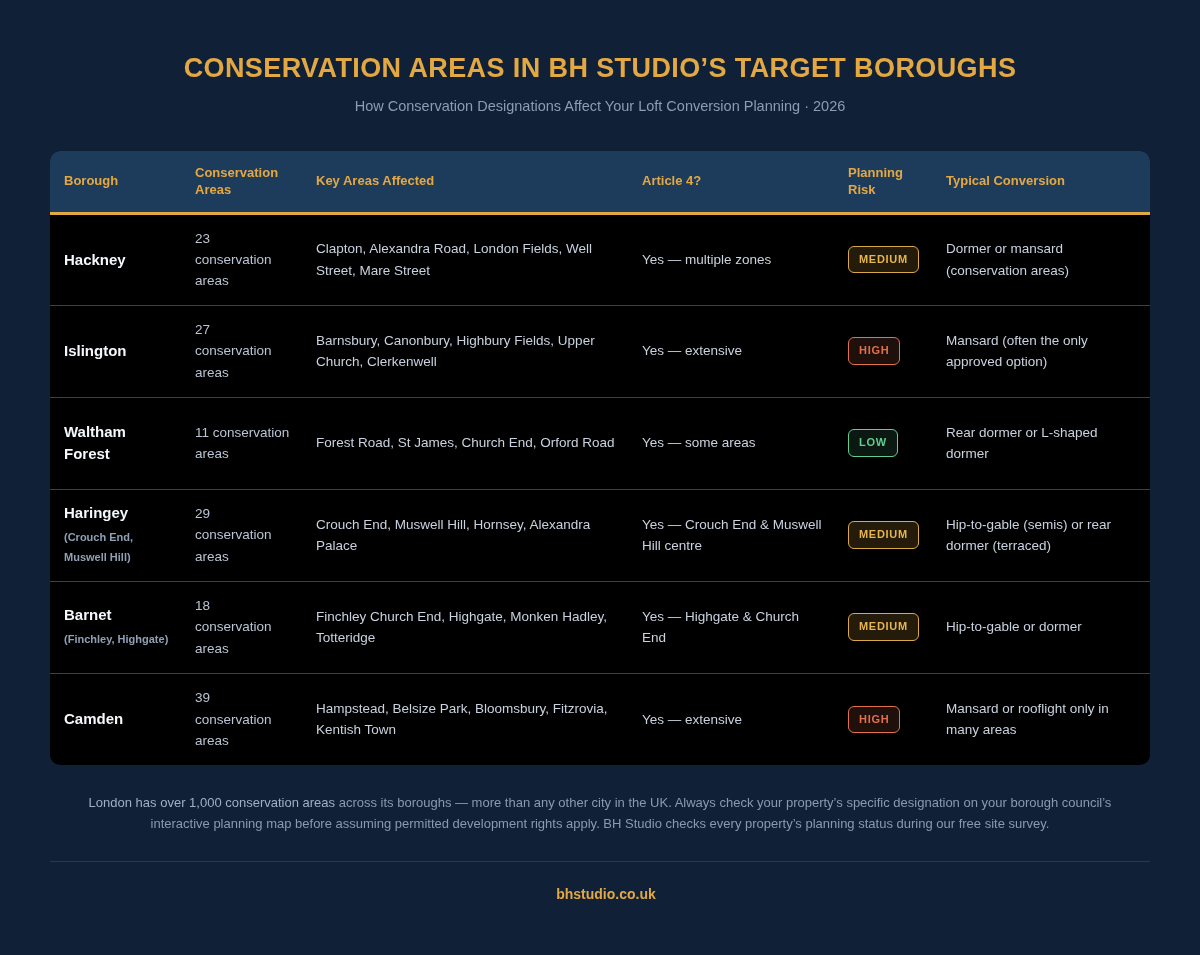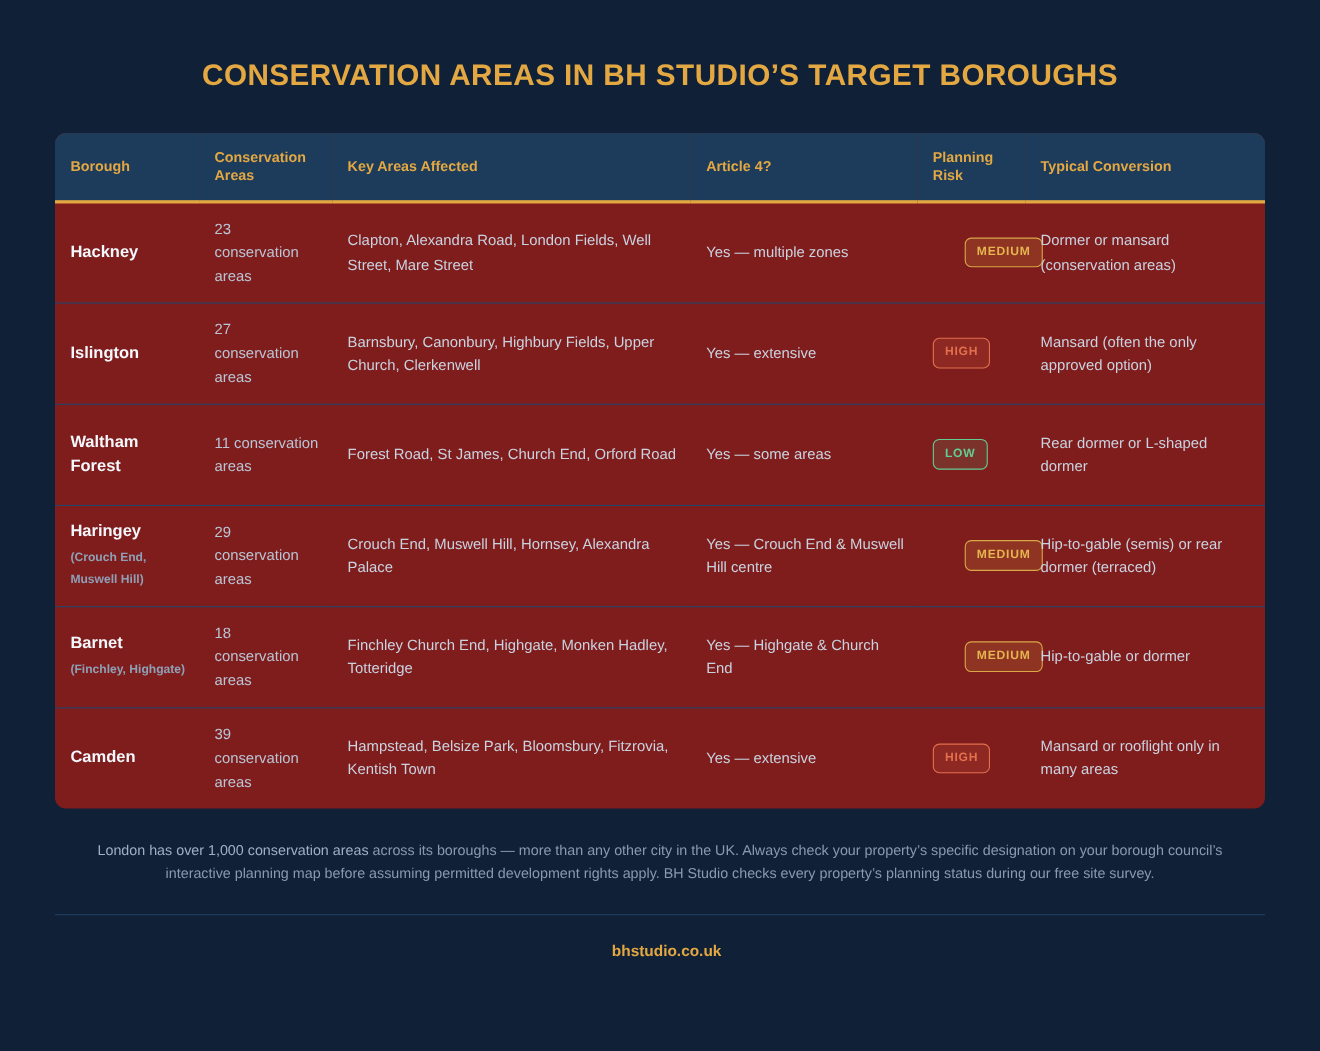--- a/index.html
+++ b/index.html
@@ -26,21 +26,21 @@
     font-size: 14.5px;
     color: #8C9CB3;
   }
 
   
   .table-card {
     width: 1100px;
     margin: 37px auto 0 auto;
     border-radius: 10px;
     overflow: hidden;
-    background: #7f1d1d;
+    background: #000000;
   }
   table {
     width: 100%;
     border-collapse: collapse;
     table-layout: fixed;
   }
   thead th {
     background: #1D3C5B;
     color: #E4A843;
     font-size: 13px;
@@ -84,21 +84,20 @@
     border-radius: 6px;
     font-size: 11px;
     font-weight: bold;
     letter-spacing: 0.7px;
     border: 1.5px solid;
     white-space: nowrap;
   }
   .badge.medium {
     color: #E5B54F;
     border-color: #D9A câu847;
-    margin-left: 29px;
   }
   .badge.medium { border-color: #D9A847; background: rgba(228,168,67,0.16); }
   .badge.high   { color: #E2704D; border-color: #E2704D; background: rgba(226,112,77,0.14); }
   .badge.low    { color: #62CD92; border-color: #62CD92; background: rgba(98,205,146,0.12); }
 
   
   .footer-note {
     width: 1075px;
     margin: 28px auto 0 auto;
     text-align: center;
@@ -125,20 +124,21 @@
     padding-left: 12px;
   }
 </style>
 </head>
 <body>
 
 <div class="page">
 
   <div class="page-header">
     <h1 class="page-title">CONSERVATION AREAS IN BH STUDIO’S TARGET BOROUGHS</h1>
+    <div class="page-subtitle">How Conservation Designations Affect Your Loft Conversion Planning · 2026</div>
   </div>
 
   <div class="table-card">
     <table>
       <colgroup>
         <col style="width:131px">
         <col style="width:121px">
         <col style="width:326px">
         <col style="width:206px">
         <col style="width:98px">

